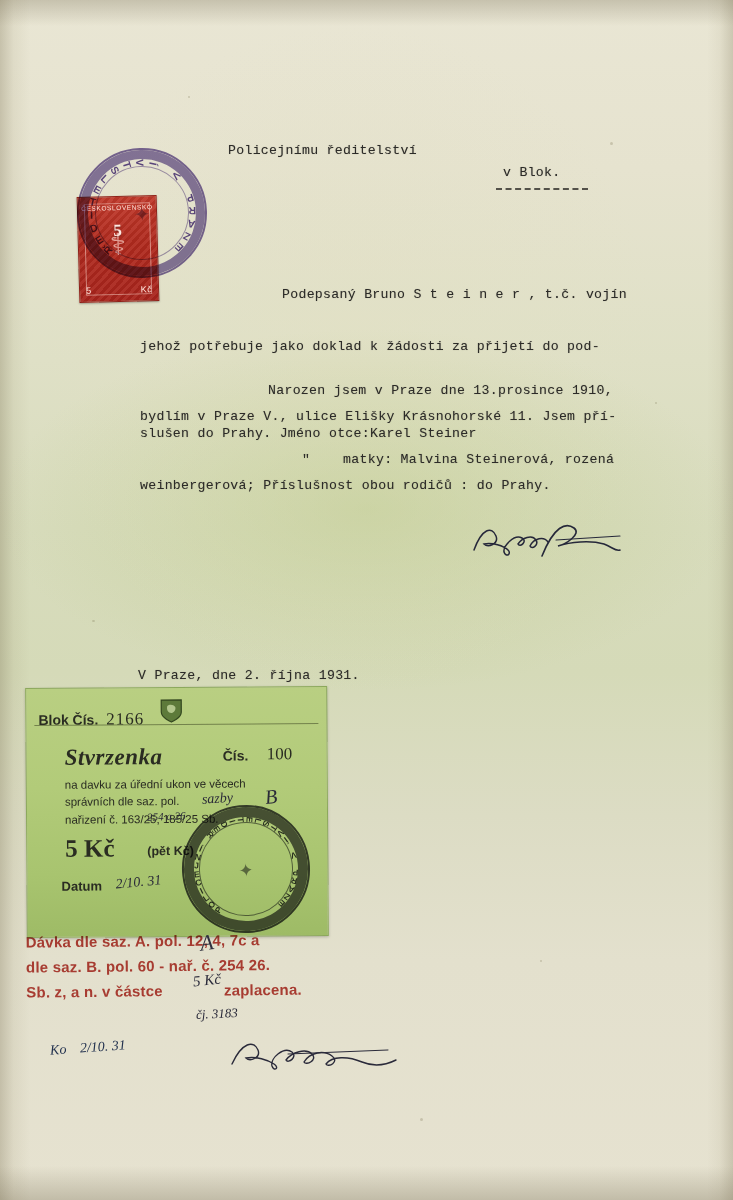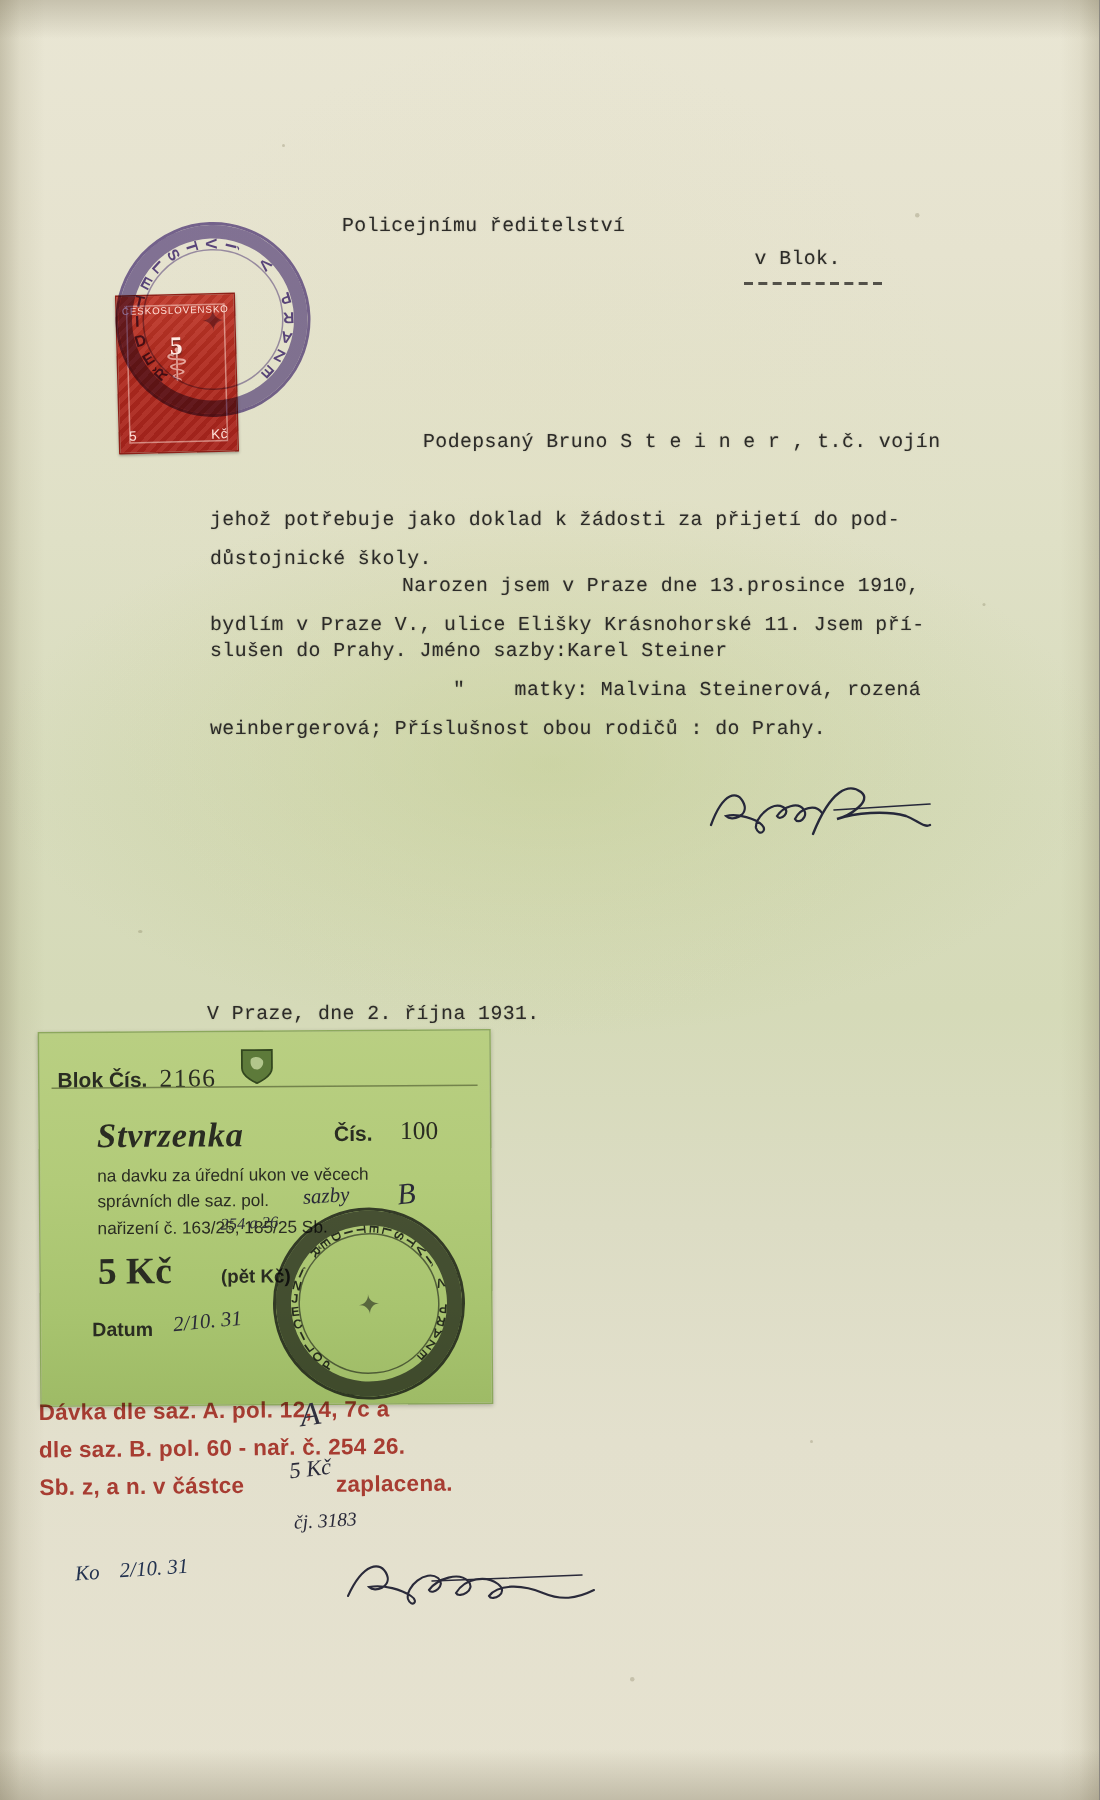--- a/index.html
+++ b/index.html
@@ -370,24 +370,23 @@
   <div class="speck" style="left:420px;top:1118px;width:3px;height:3px;"></div>
   <div class="speck" style="left:540px;top:960px;width:2px;height:2px;"></div>
   <div class="speck" style="left:188px;top:96px;width:2px;height:2px;"></div>
 
   <div class="typed" id="addressee">Policejnímu ředitelství</div>
   <div class="typed" id="addressee-city">v Blok.</div>
   <div id="addressee-rule"></div>
 
   <div class="typed body-line" id="bl0">Podepsaný Bruno S t e i n e r , t.č. vojín</div>
   <div class="typed body-line" id="bl2">jehož potřebuje jako doklad k žádosti za přijetí do pod-</div>
-  <div class="typed body-line" id="bl3">důstojnické školy.</div>
   <div class="typed body-line" id="bl4">Narozen jsem v Praze dne 13.prosince 1910,</div>
   <div class="typed body-line" id="bl5">bydlím v Praze V., ulice Elišky Krásnohorské 11. Jsem pří-</div>
-  <div class="typed body-line" id="bl6">slušen do Prahy. Jméno sazby:Karel Steiner</div>
+  <div class="typed body-line" id="bl6">slušen do Prahy. Jméno otce:Karel Steiner</div>
   <div class="typed body-line" id="bl7">"    matky: Malvina Steinerová, rozená</div>
   <div class="typed body-line" id="bl8">weinbergerová; Příslušnost obou rodičů : do Prahy.</div>
 
   <svg class="signature" viewBox="0 0 160 46" aria-hidden="true">
     <path d="M4 30 C12 8, 22 6, 26 16 C29 24, 18 28, 14 24 C22 22, 34 26, 38 30 C42 34, 36 38, 34 32 C33 26, 44 14, 52 18 C58 21, 50 28, 48 24 C52 18, 62 14, 66 20 C69 25, 62 30, 60 26 C64 18, 74 16, 78 22" fill="none" stroke="#26283a" stroke-width="1.5" stroke-linecap="round"></path>
     <path d="M72 36 C84 6, 96 2, 104 8 C112 14, 96 24, 88 26 C100 22, 120 20, 134 24 C142 27, 146 32, 150 30" fill="none" stroke="#26283a" stroke-width="1.6" stroke-linecap="round"></path>
     <path d="M86 20 L150 16" fill="none" stroke="#26283a" stroke-width="1.1" stroke-linecap="round"></path>
   </svg>
 
   <div id="revenue-stamp">

